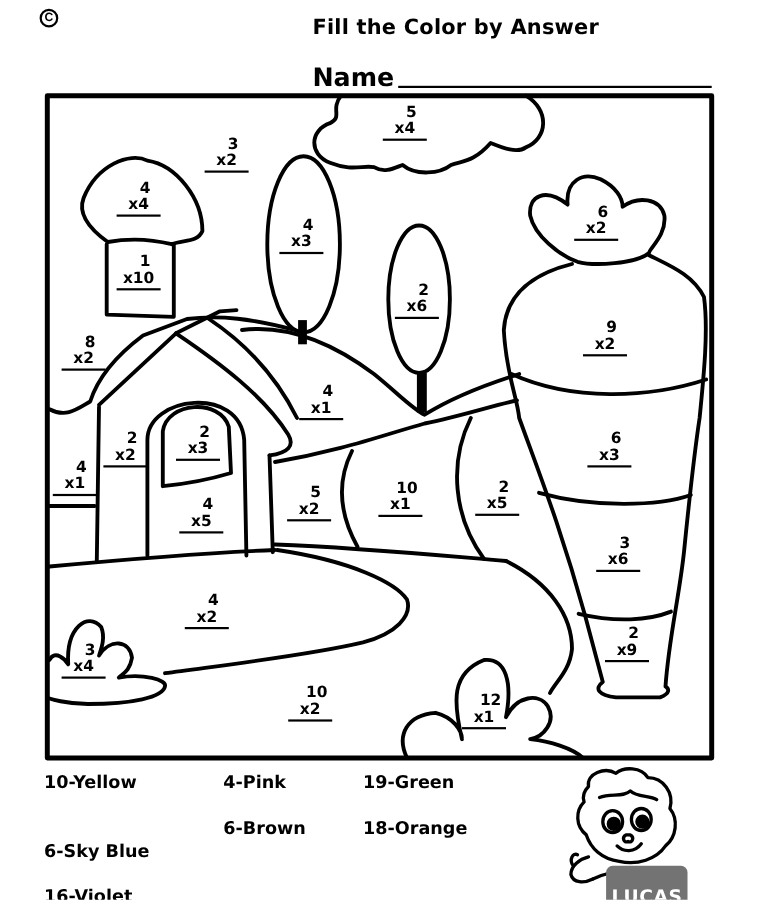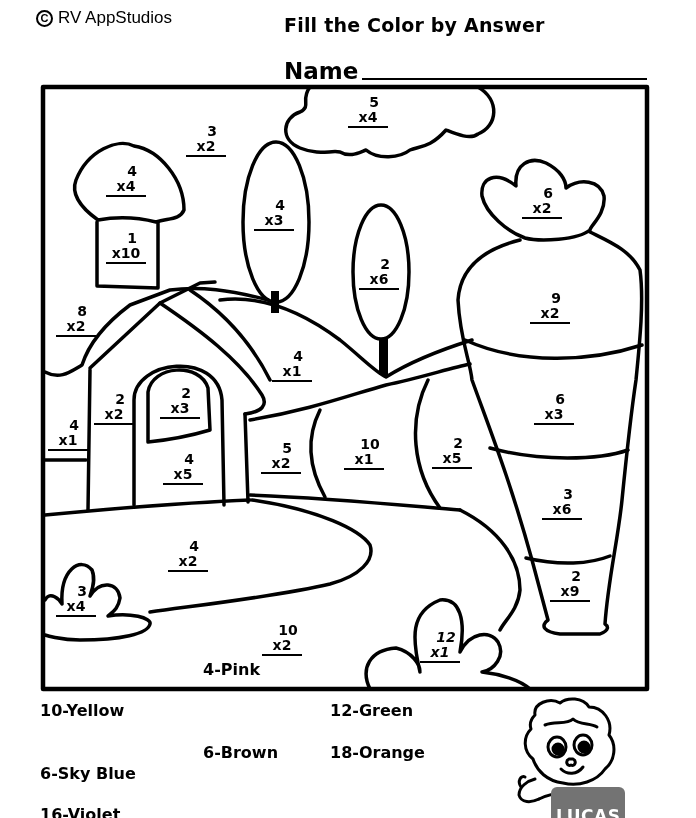--- a/index.html
+++ b/index.html
@@ -16,21 +16,20 @@
   .prob .bot { display: block; }
   .prob .bar { display: block; width: 40px; height: 2px; background: #000; margin: 1px auto 0 auto; }
   .key { position: absolute; font-weight: bold; font-size: 16px; white-space: nowrap; }
   .lucas { position: absolute; left: 505px; top: 695px; }
 </style>
 </head>
 <body>
 
 <div class="copyright">
   <span class="c-icon">C</span>
-  <span>RV AppStudios</span>
 </div>
 <div class="title">Fill the Color by Answer</div>
 <div class="name-row">
   <span class="name-label">Name</span>
   <span class="name-line"></span>
 </div>
 
 <svg class="art" width="696" height="818" viewBox="0 0 696 818" fill="none" stroke="#000" stroke-width="3.5" stroke-linejoin="round" stroke-linecap="round">
 
   <rect x="43" y="87" width="604" height="602" stroke-width="4.5"></rect>
@@ -186,29 +185,29 @@
 <div class="prob" style="left:46px; top:584px;">
   <span class="top">3</span>
     <span class="bot">x4</span>
     <span class="bar"></span>
 </div>
 <div class="prob" style="left:252px; top:623px;">
   <span class="top">10</span>
     <span class="bot">x2</span>
     <span class="bar"></span>
 </div>
-<div class="prob" style="left:410px; top:630px;font-style:italic;">
+<div class="prob" style="left:410px; top:630px;">
   <span class="top">12</span>
     <span class="bot">x1</span>
     <span class="bar"></span>
 </div>
 
 <div class="key" style="left:40px; top:701px;">10-Yellow</div>
-<div class="key" style="left:203px; top:660px;">4-Pink</div>
-<div class="key" style="left:330px; top:701px;">12-Green</div>
+<div class="key" style="left:203px; top:701px;">4-Pink</div>
+<div class="key" style="left:330px; top:701px;">19-Green</div>
 <div class="key" style="left:40px; top:743px;margin-top:21px;">6-Sky Blue</div>
 <div class="key" style="left:203px; top:743px;">6-Brown</div>
 <div class="key" style="left:330px; top:743px;">18-Orange</div>
 <div class="key" style="left:40px; top:805px;">16-Violet</div>
 <div class="key" style="left:203px; top:785px;margin-top:44px;">20-Gray</div>
 
 <div class="lucas">
   <svg width="140" height="122" viewBox="0 0 140 122" fill="none" stroke="#000" stroke-width="3" stroke-linejoin="round" stroke-linecap="round">
 
     <path d="M30 20 C28 8 45 2 55 8 C62 2 78 2 84 12 C98 12 108 26 104 40 C112 50 110 66 100 74 C92 86 74 92 58 88 C42 86 32 76 28 64 C18 56 18 42 26 34 C24 28 26 24 30 20 Z" fill="#fff"></path>

